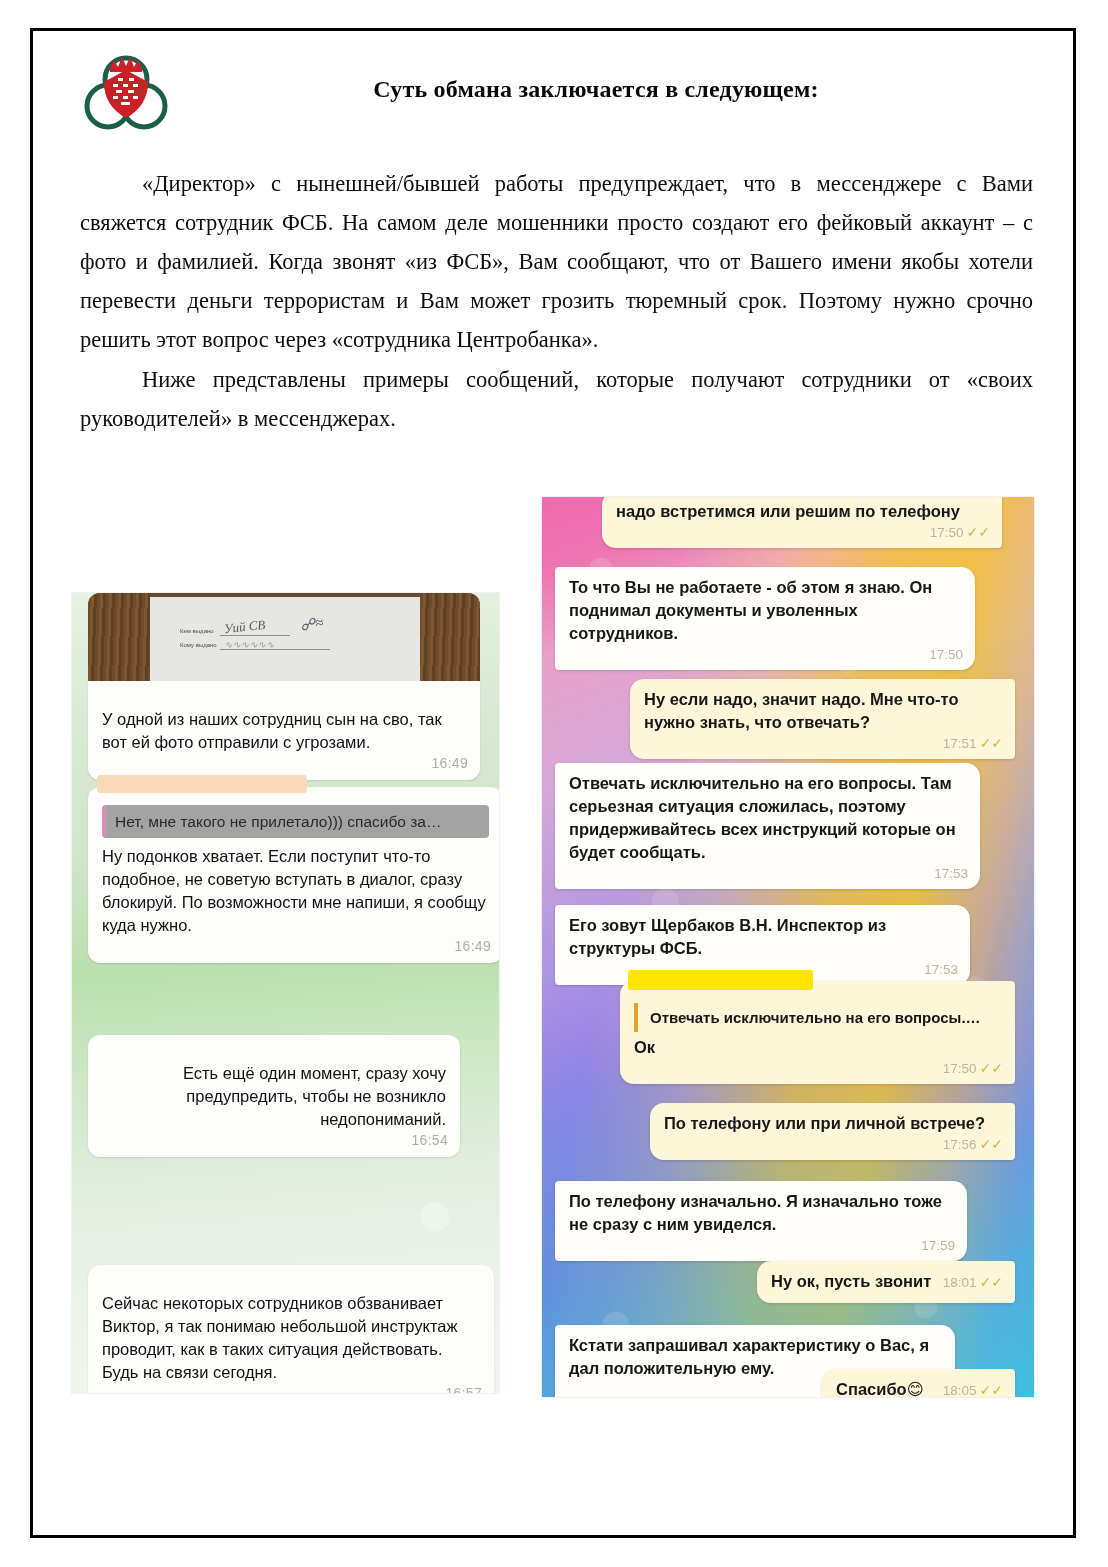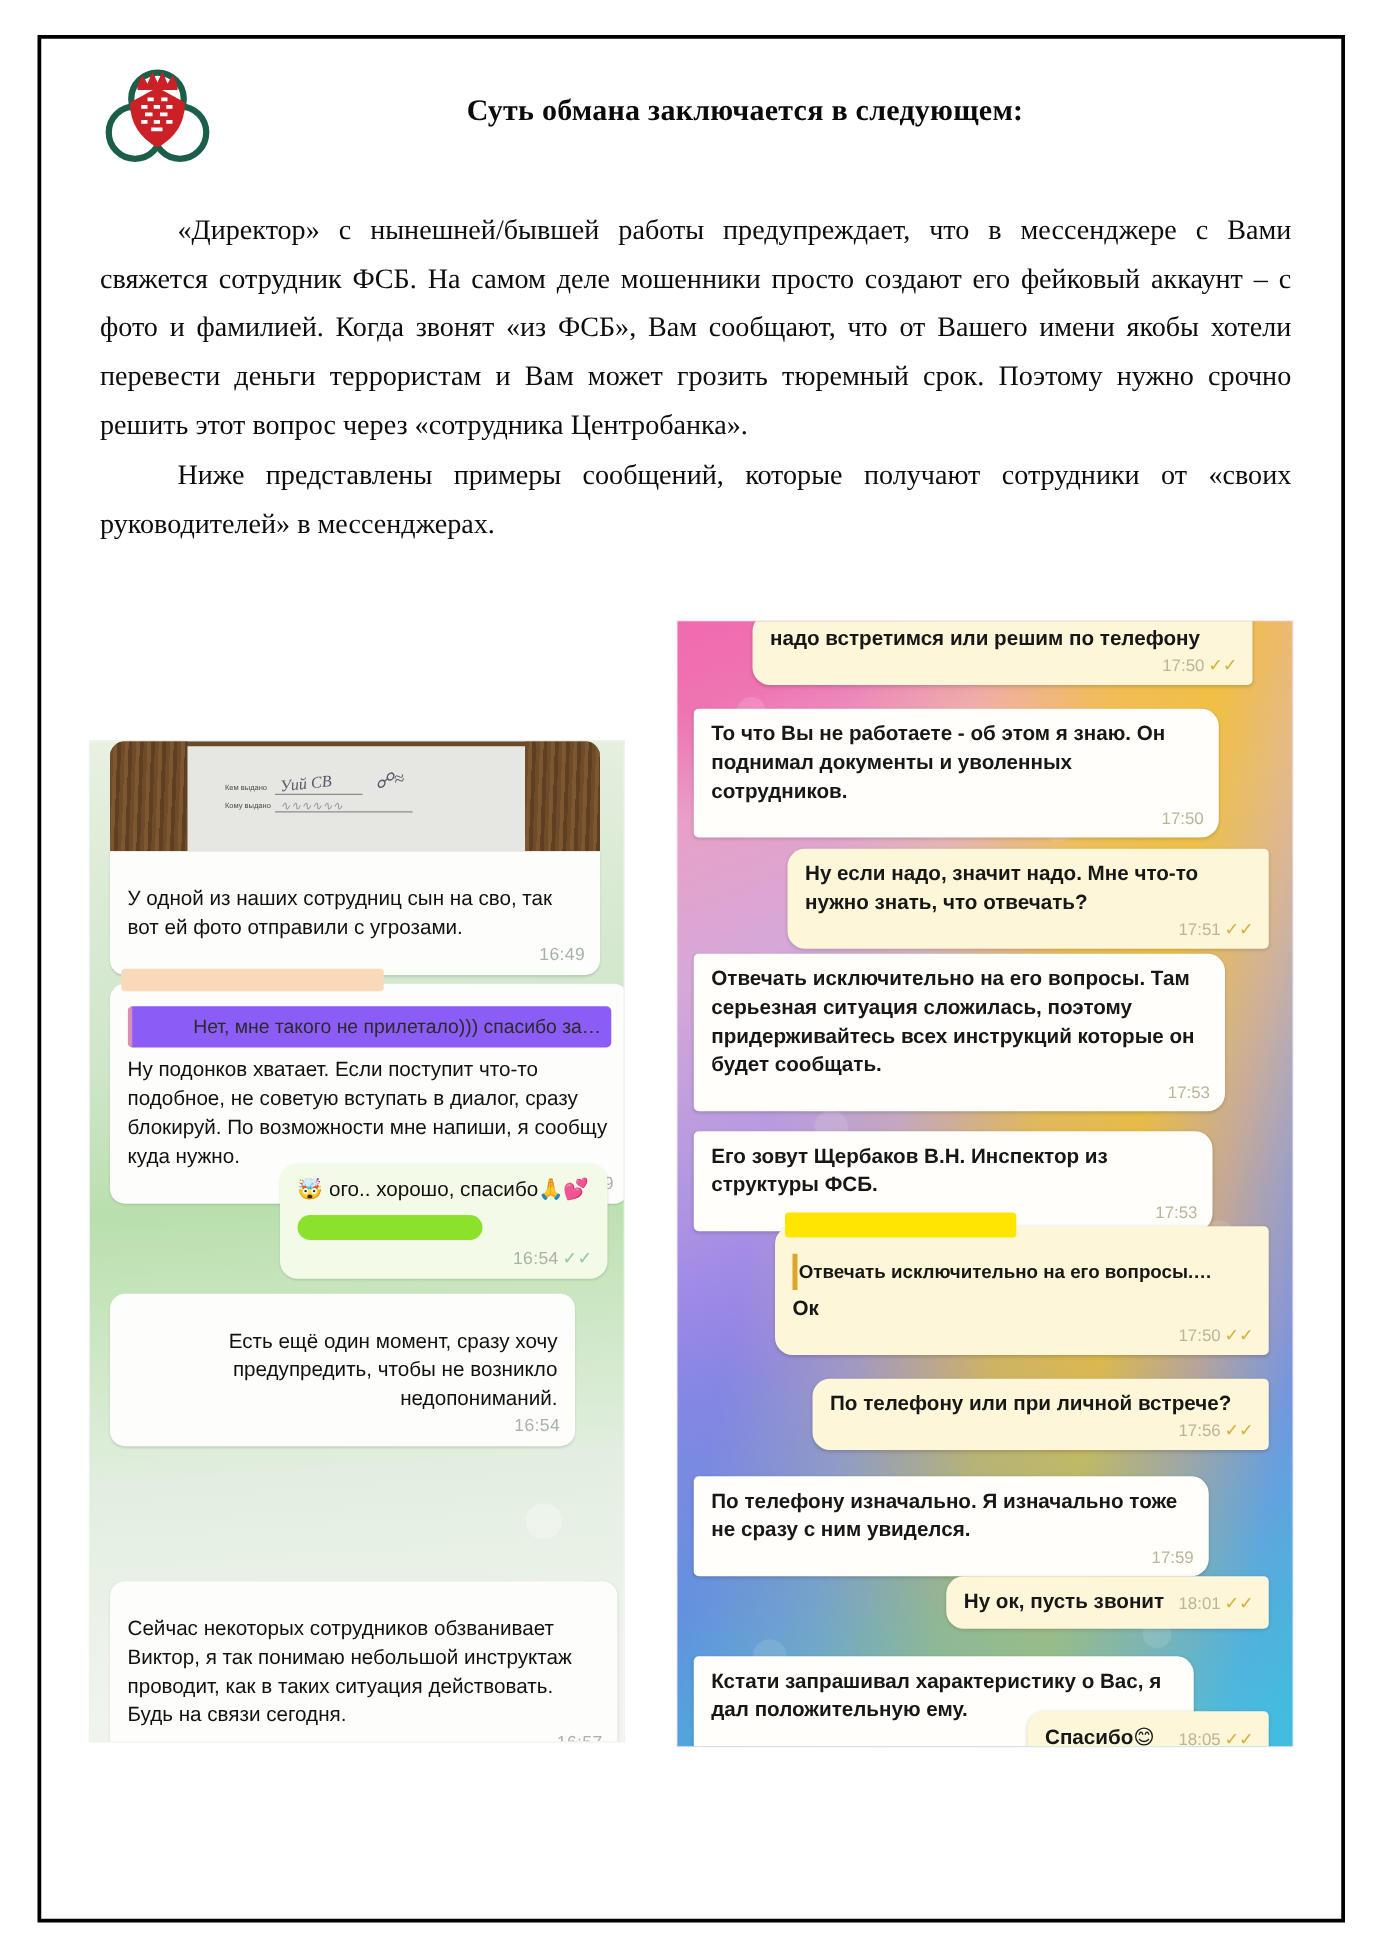--- a/index.html
+++ b/index.html
@@ -143,30 +143,29 @@
   .l-out{
     background:#f3fbe8;
     border-radius:14px;
     padding:9px 14px 26px 14px;
     font-size:16.5px;
     line-height:23px;
     box-shadow:0 1px 2px rgba(0,0,0,.12);
   }
   .quote-box{
     position:relative;
-    background:#8b5cf6;
+    background:#a3a3a3;
     border-left:4px solid #d98fb4;
     border-radius:4px;
     padding:5px 8px 5px 9px;
     margin:0 0 7px 0;
     font-size:15.5px;
     color:#2a2a2a;
     white-space:nowrap;
     overflow:hidden;
-    text-align:right;
   }
   .redact-peach{
     position:absolute;
     left:9px;top:-12px;
     width:210px;height:18px;
     background:#fad9bb;
     border-radius:3px;
   }
   .redact-green{
     display:inline-block;
@@ -268,21 +267,21 @@
   }
   .r-tm{
     position:absolute;right:12px;bottom:4px;
     font-size:13.5px;color:#bdb59a;font-weight:400;
     font-family:"Liberation Sans",sans-serif;
   }
   .r-tm .tk{color:#d8b23c;margin-left:3px;font-size:14px;}
   .r-quote{
     position:relative;
     border-left:4px solid #e0a42a;
-    padding:3px 6px 3px 1px;
+    padding:3px 6px 3px 12px;
     margin-bottom:4px;
     font-size:15px;
     font-weight:600;
     white-space:nowrap;overflow:hidden;
   }
   .emoji{font-family:"DejaVu Sans",sans-serif;}
 </style>
 </head>
 <body>
 
@@ -353,26 +352,20 @@
 
         <div class="bub l-in round" style="left:16px;top:194px;width:415px;padding-top:18px;">
           <div class="redact-peach"></div>
           <div class="quote-box">
             <span>Нет, мне такого не прилетало))) спасибо за…</span>
           </div>
           <span class="txt">Ну подонков хватает. Если поступит что-то подобное, не советую вступать в диалог, сразу блокируй. По возможности мне напиши, я сообщу куда нужно.</span>
           <span class="tm">16:49</span>
         </div>
 
-        <div class="bub l-out" style="left:152px;top:338px;width:262px;padding-bottom:30px;">
-          <span class="emoji">🤯</span>
-          <span class="txt" style="display:inline;">ого.. хорошо, спасибо</span><span class="emoji">🙏💕</span>
-          <div style="margin-top:6px;"><span class="redact-green"></span></div>
-          <span class="tm"><span>16:54</span><span class="ticks">✓✓</span></span>
-        </div>
 
         <div class="bub l-in round" style="left:16px;top:442px;width:372px;text-align:right;">
           <span class="txt">Есть ещё один момент, сразу хочу предупредить, чтобы не возникло недопониманий.</span>
           <span class="tm">16:54</span>
         </div>
 
 
         <div class="bub l-in round" style="left:16px;top:672px;width:406px;">
           <span class="txt">Сейчас некоторых сотрудников обзванивает Виктор, я так понимаю небольшой инструктаж проводит, как в таких ситуация действовать. Будь на связи сегодня.</span>
           <span class="tm">16:57</span>

